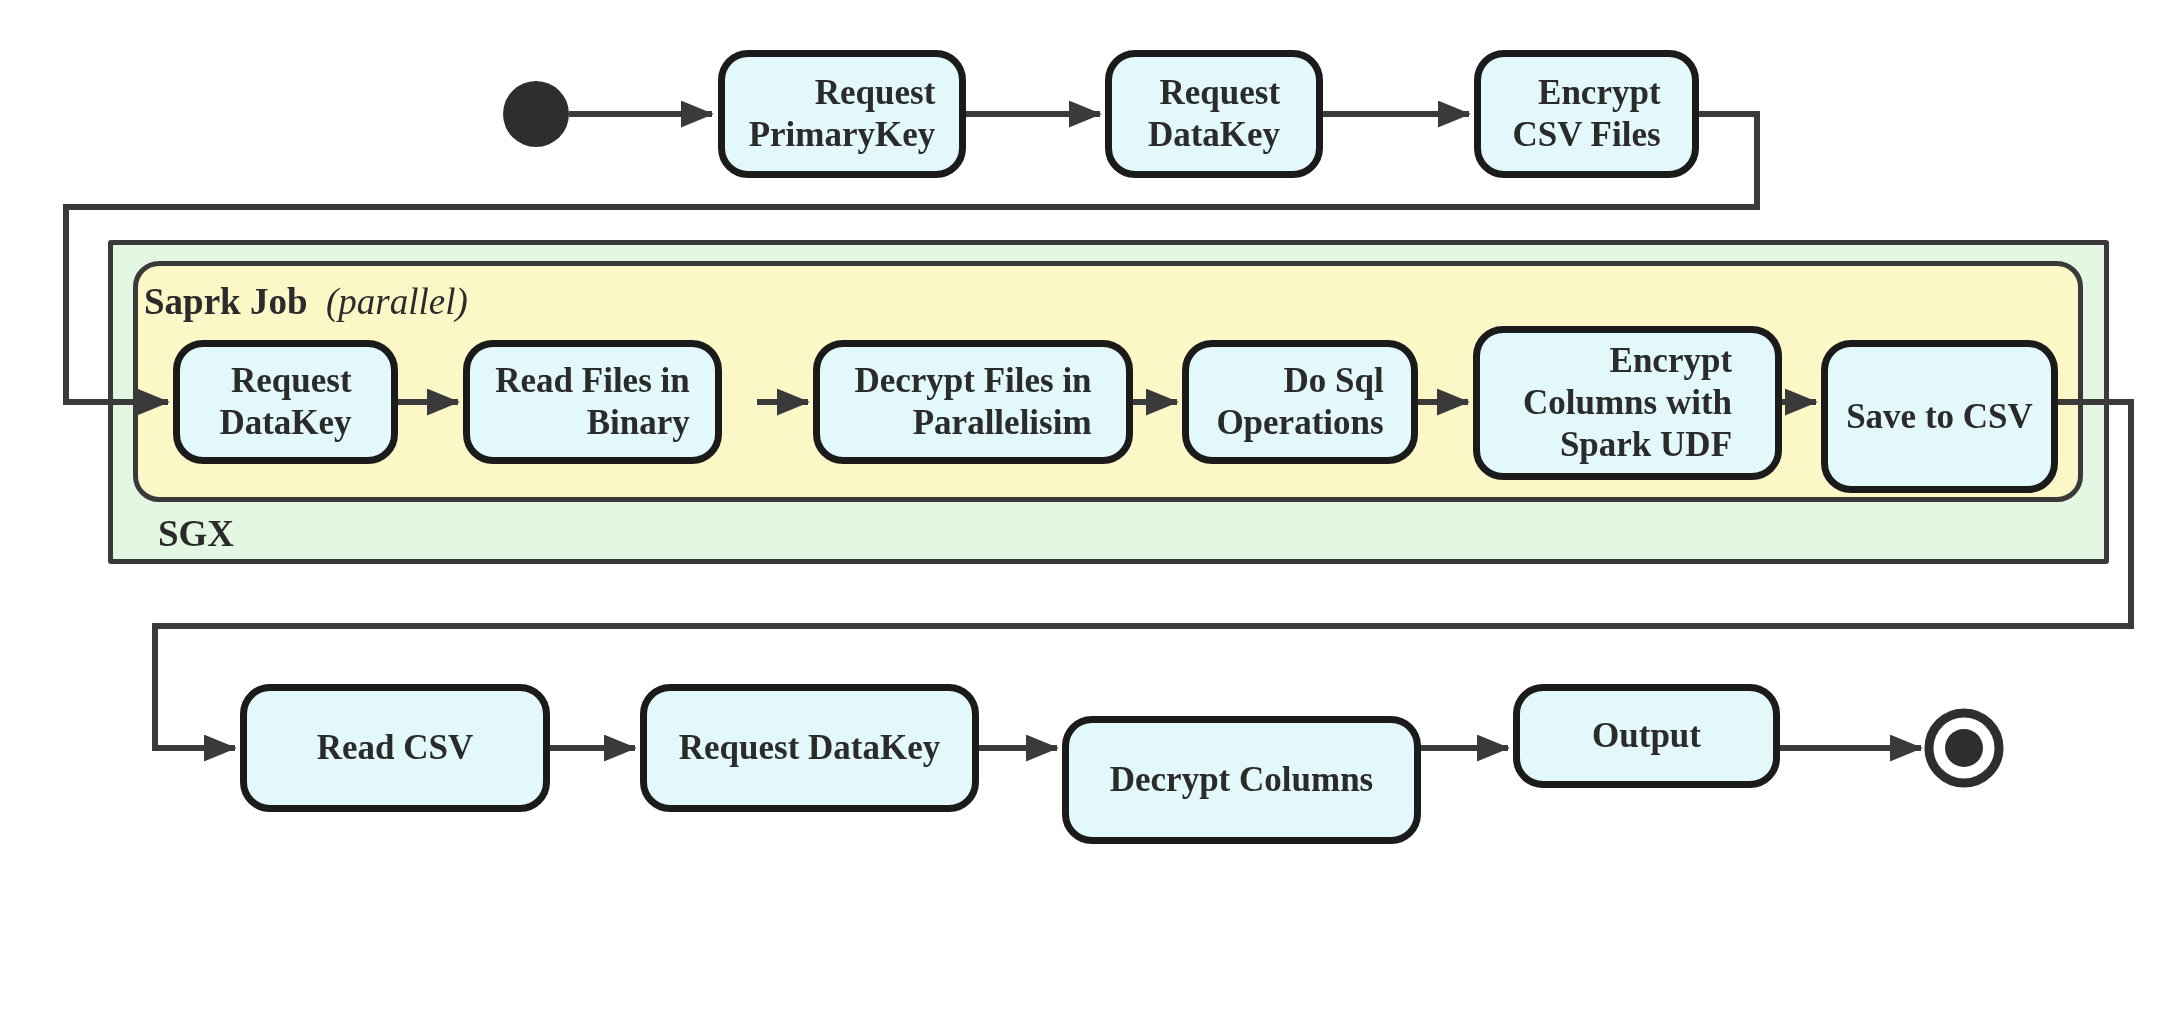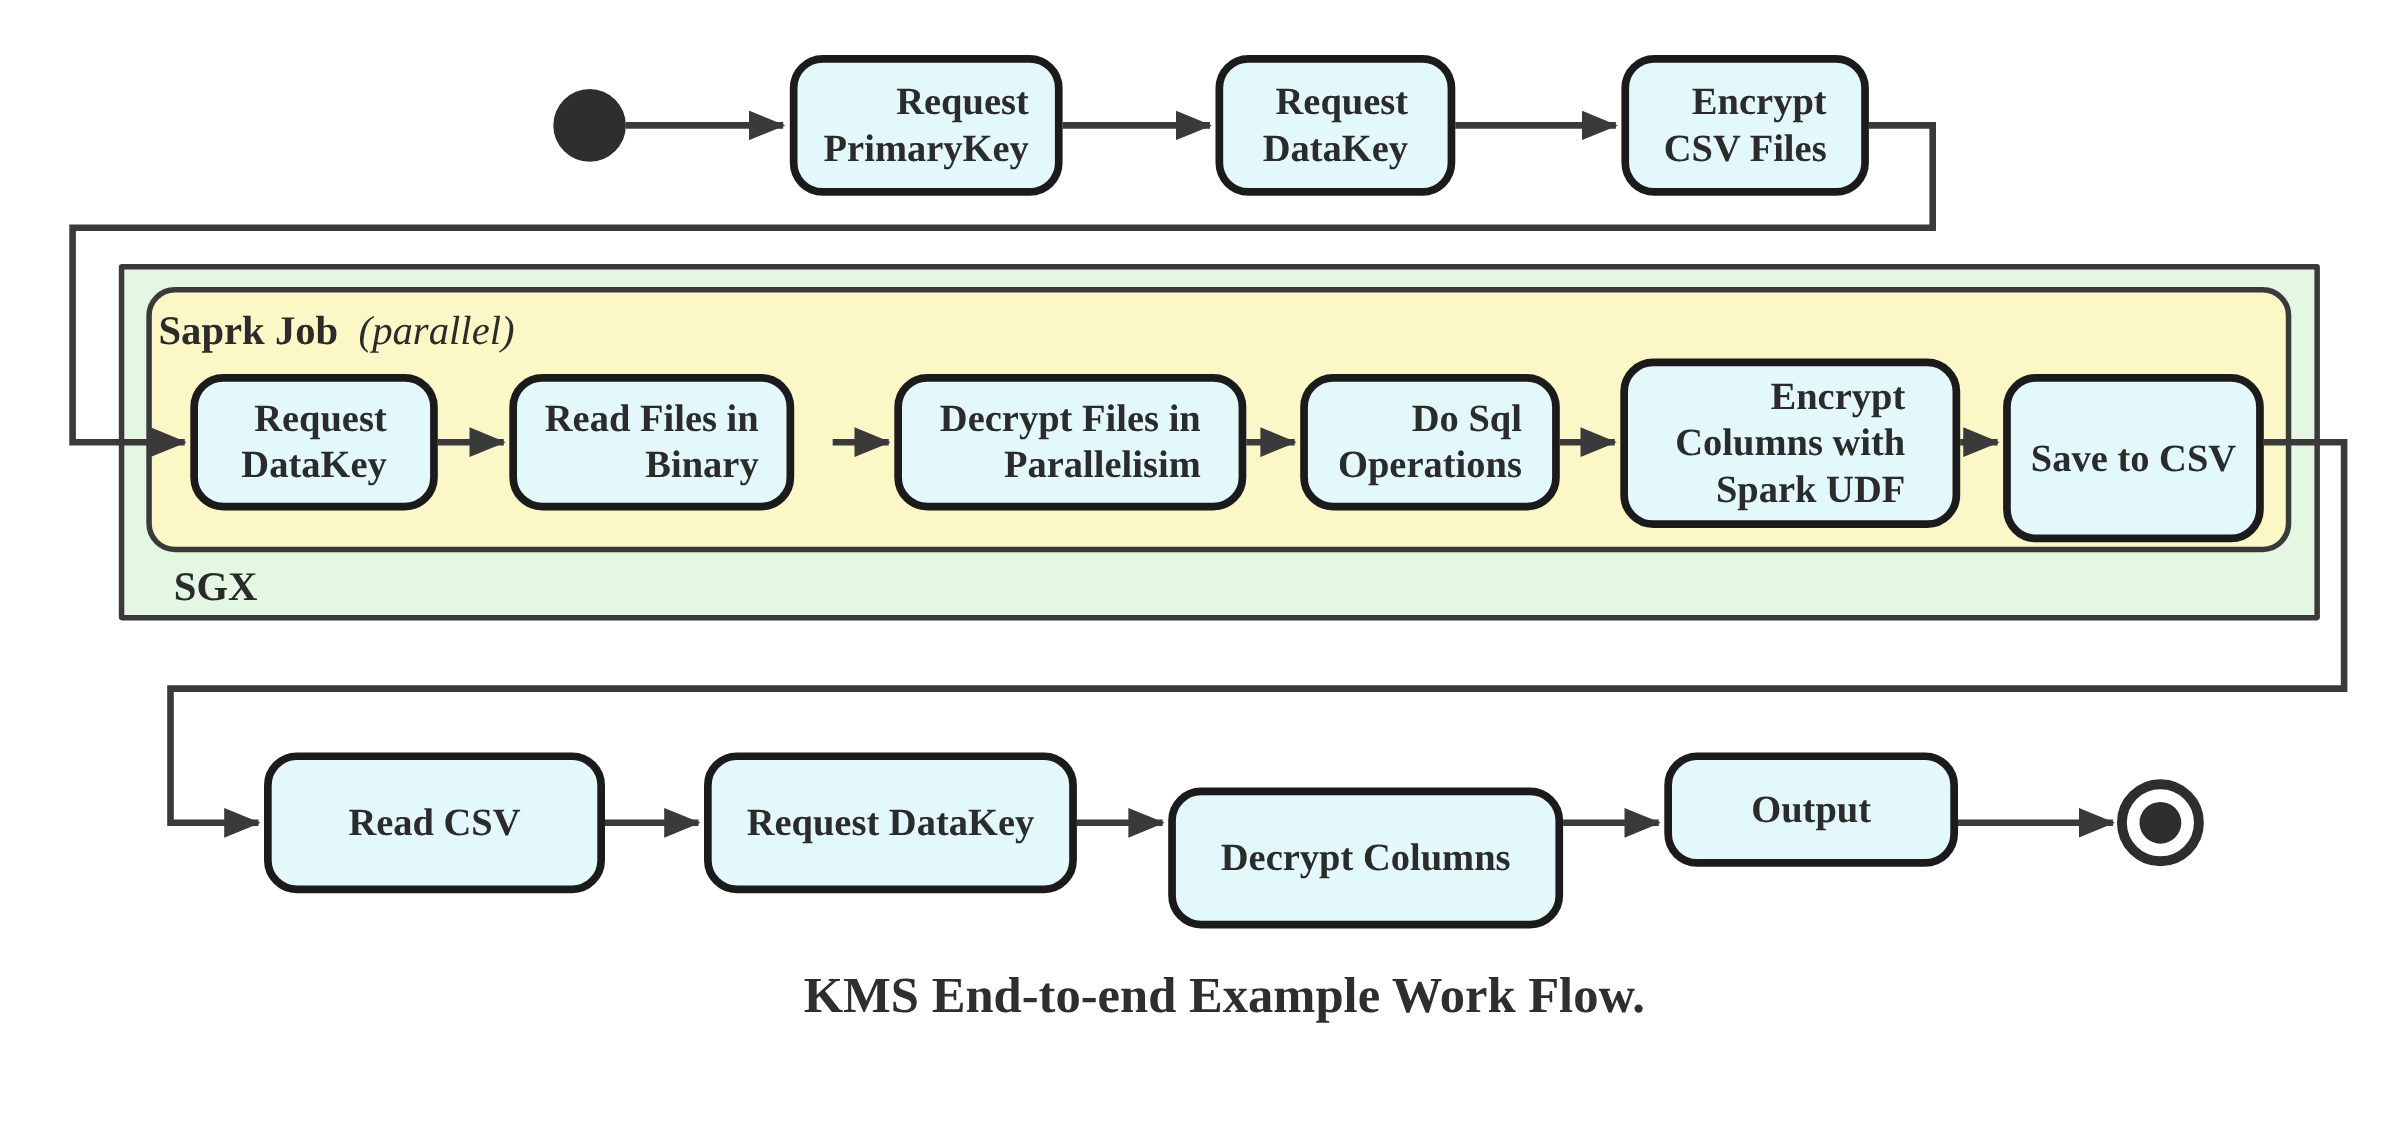--- a/index.html
+++ b/index.html
@@ -96,15 +96,14 @@
   <div class="node" style="left:1473px;top:326px;width:309px;height:154px;">Encrypt
 Columns with
 Spark UDF</div>
   <div class="node" style="left:1821px;top:340px;width:237px;height:153px;">Save to CSV</div>
 
   <div class="node" style="left:240px;top:684px;width:310px;height:128px;">Read CSV</div>
   <div class="node" style="left:640px;top:684px;width:339px;height:128px;">Request DataKey</div>
   <div class="node" style="left:1062px;top:716px;width:359px;height:128px;">Decrypt Columns</div>
   <div class="node" style="left:1513px;top:684px;width:267px;height:104px;">Output</div>
 
-  <div class="caption">KMS End-to-end Example Work Flow.</div>
 
 </div>
 
 </body></html>

